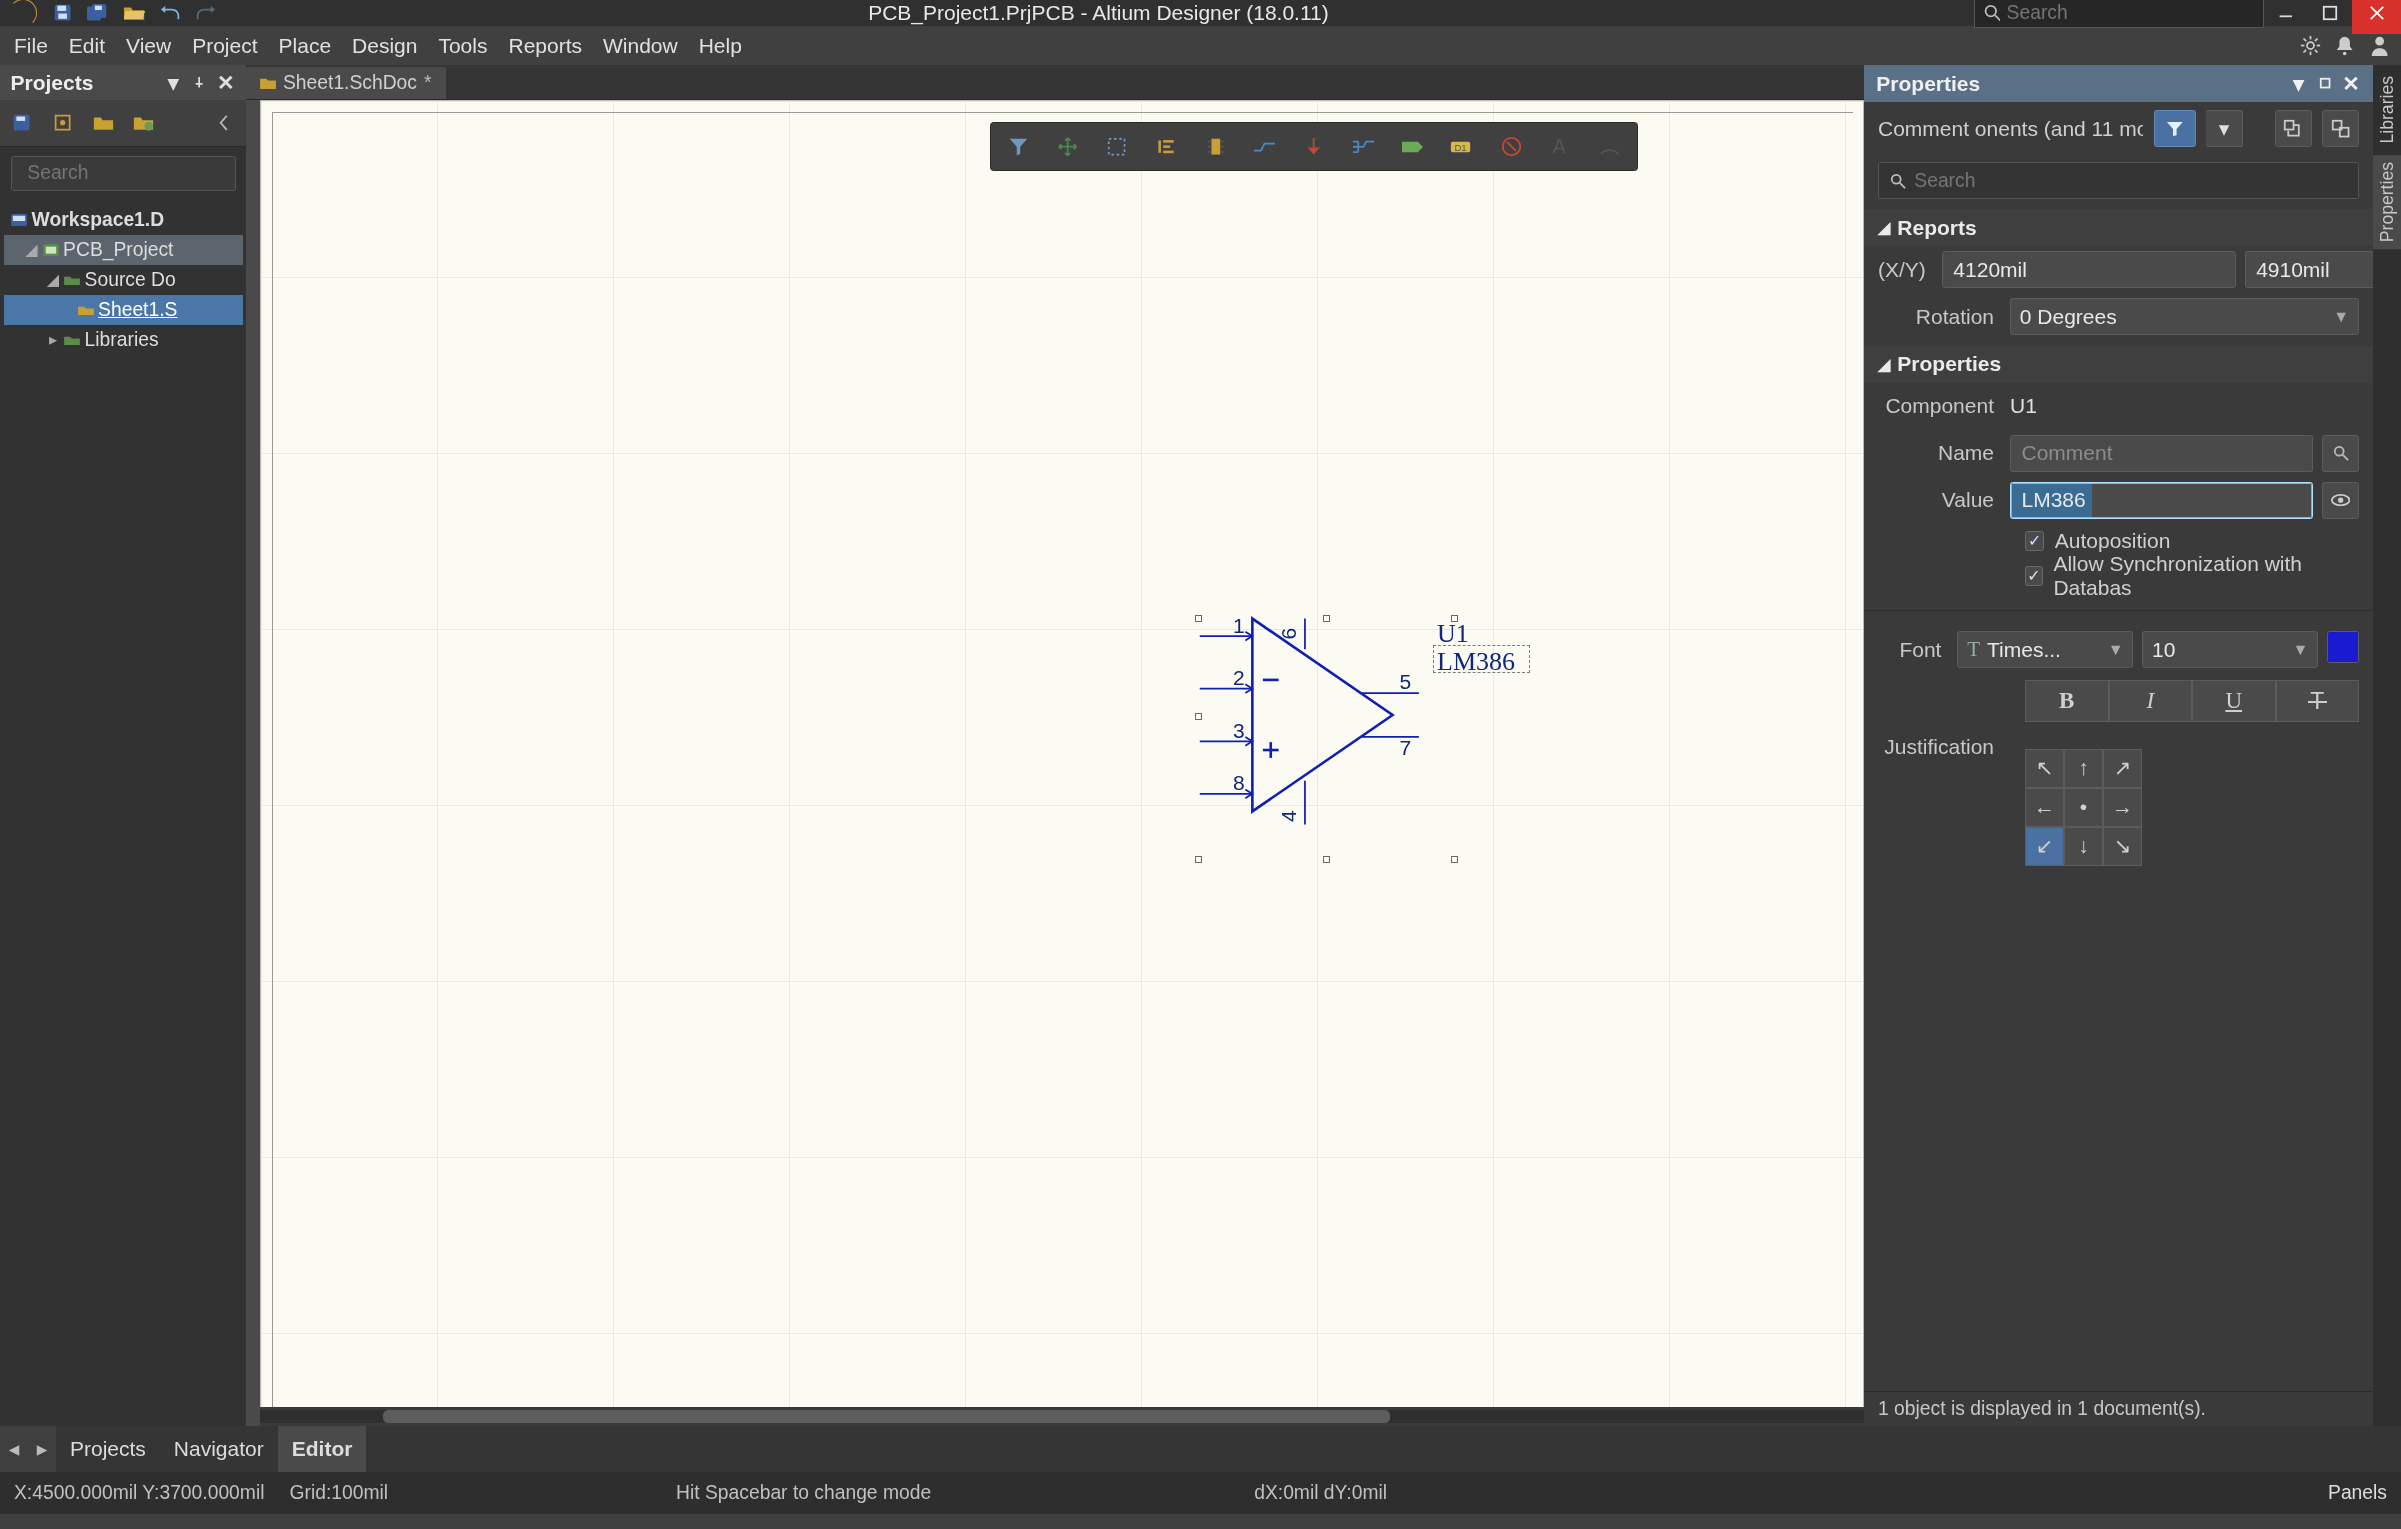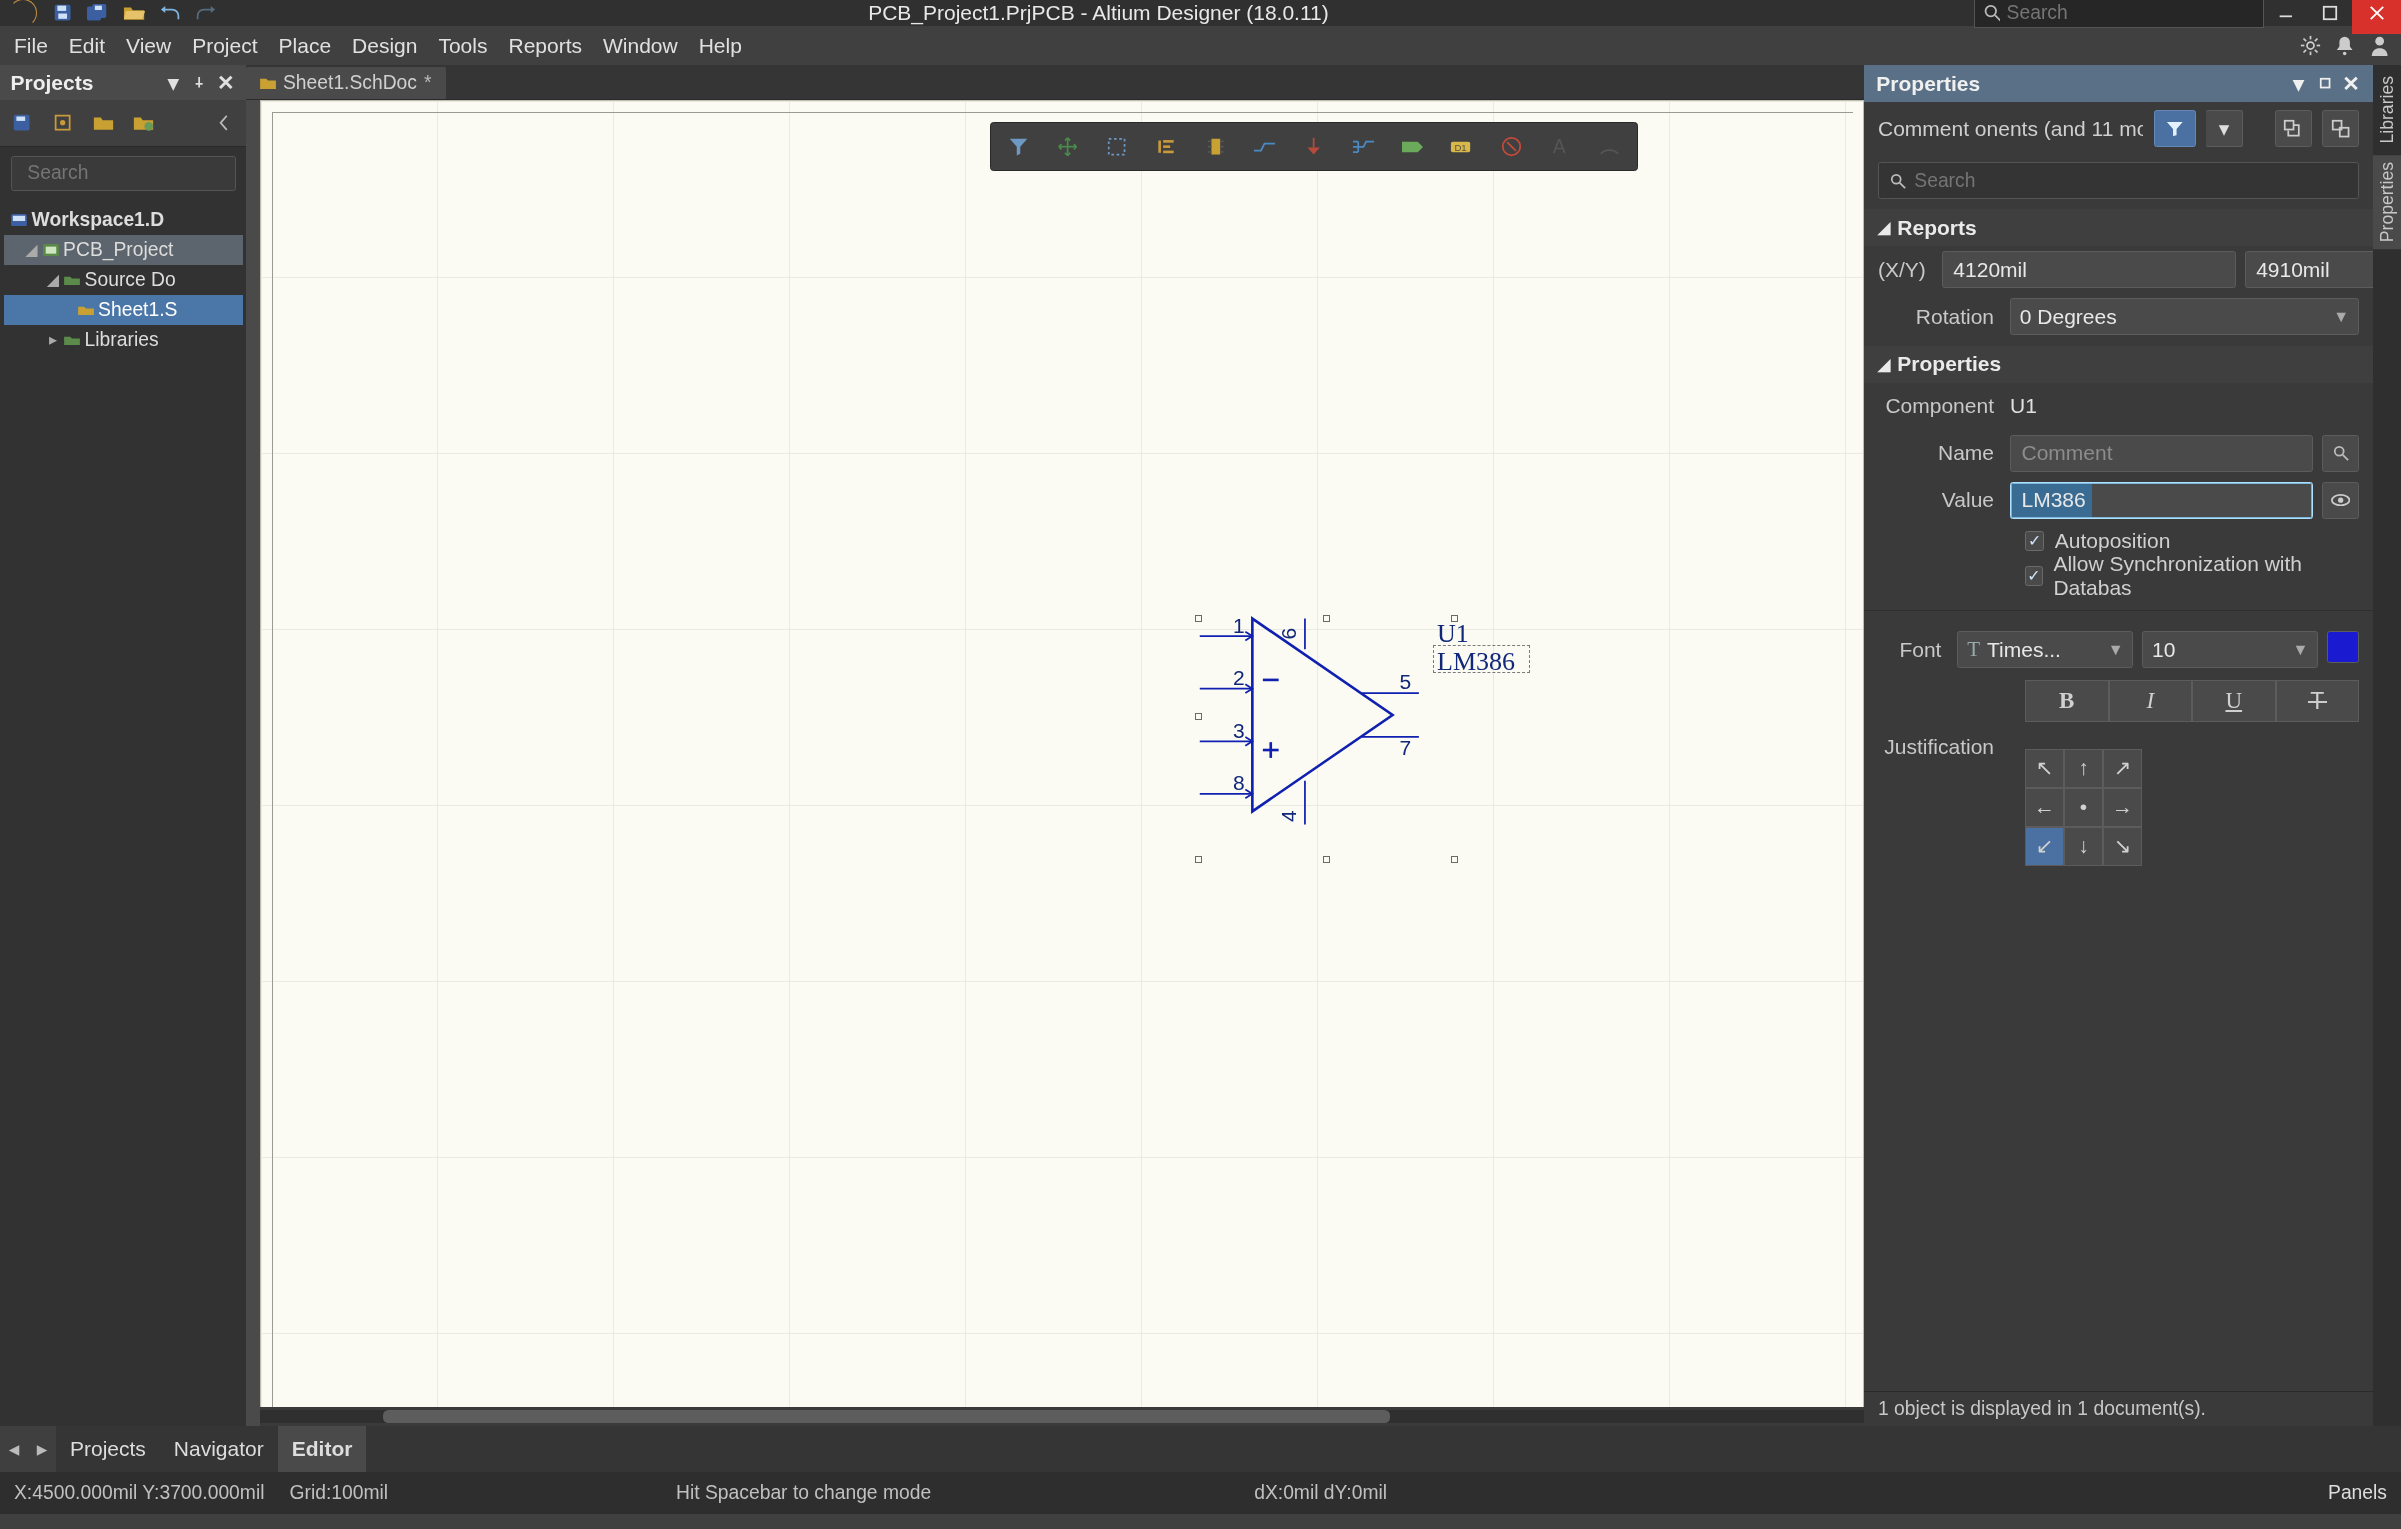--- a/index.html
+++ b/index.html
@@ -41,21 +41,21 @@
 .proj-search .ps-box { height: 35px; background: #3a3a3a; border: 0.9px solid #555; border-radius: 2.6px; display: flex; align-items: center; padding: 0 8.8px; gap: 7px; }
 .proj-search input { flex: 1; border: none; background: transparent; color: #ddd; font-size: 19.3px; outline: none; }
 
 .proj-tree { flex: 1; padding: 8.8px 3.5px; font-size: 19.3px; }
 .tree-row { display: flex; align-items: center; height: 30px; padding-left: 7px; gap: 3.5px; white-space: nowrap; overflow: hidden; }
 .tree-indent { display: inline-block; }
 .tree-twisty { width: 14px; font-size: 16px; color: #aaa; text-align: center; }
 .tree-icon { width: 17.6px; height: 17.6px; display: inline-flex; align-items: center; justify-content: center; }
 .tree-label { color: #ddd; }
 .tree-row.sel-project { background: #5c656d; }
-.tree-row.sel-sheet { background: #4a77a8; color: #fff; }
+.tree-row.sel-sheet { background: #4a77a8; color: #fff; text-decoration: underline; }
 .tree-row.sel-sheet .tree-label { color: #fff; }
 .fld-y { fill: #c9a032; }
 .fld-g { fill: #5b8a4a; }
 
 
 .center-col { flex: 1; background: #404040; display: flex; flex-direction: column; position: relative; }
 .doc-tabs { height: 35px; background: #353535; display: flex; align-items: flex-end; border-bottom: 0.9px solid #2a2a2a; }
 .doc-tab { height: 32px; padding: 0 14px; background: #4a4a4a; display: flex; align-items: center; gap: 7px; border-top-left-radius: 1.8px; border-top-right-radius: 1.8px; font-size: 19.3px; }
 .doc-tab .dirty { color: #bbb; }
 .canvas-wrap { flex: 1; position: relative; background: #4a4a4a; overflow: hidden; }

